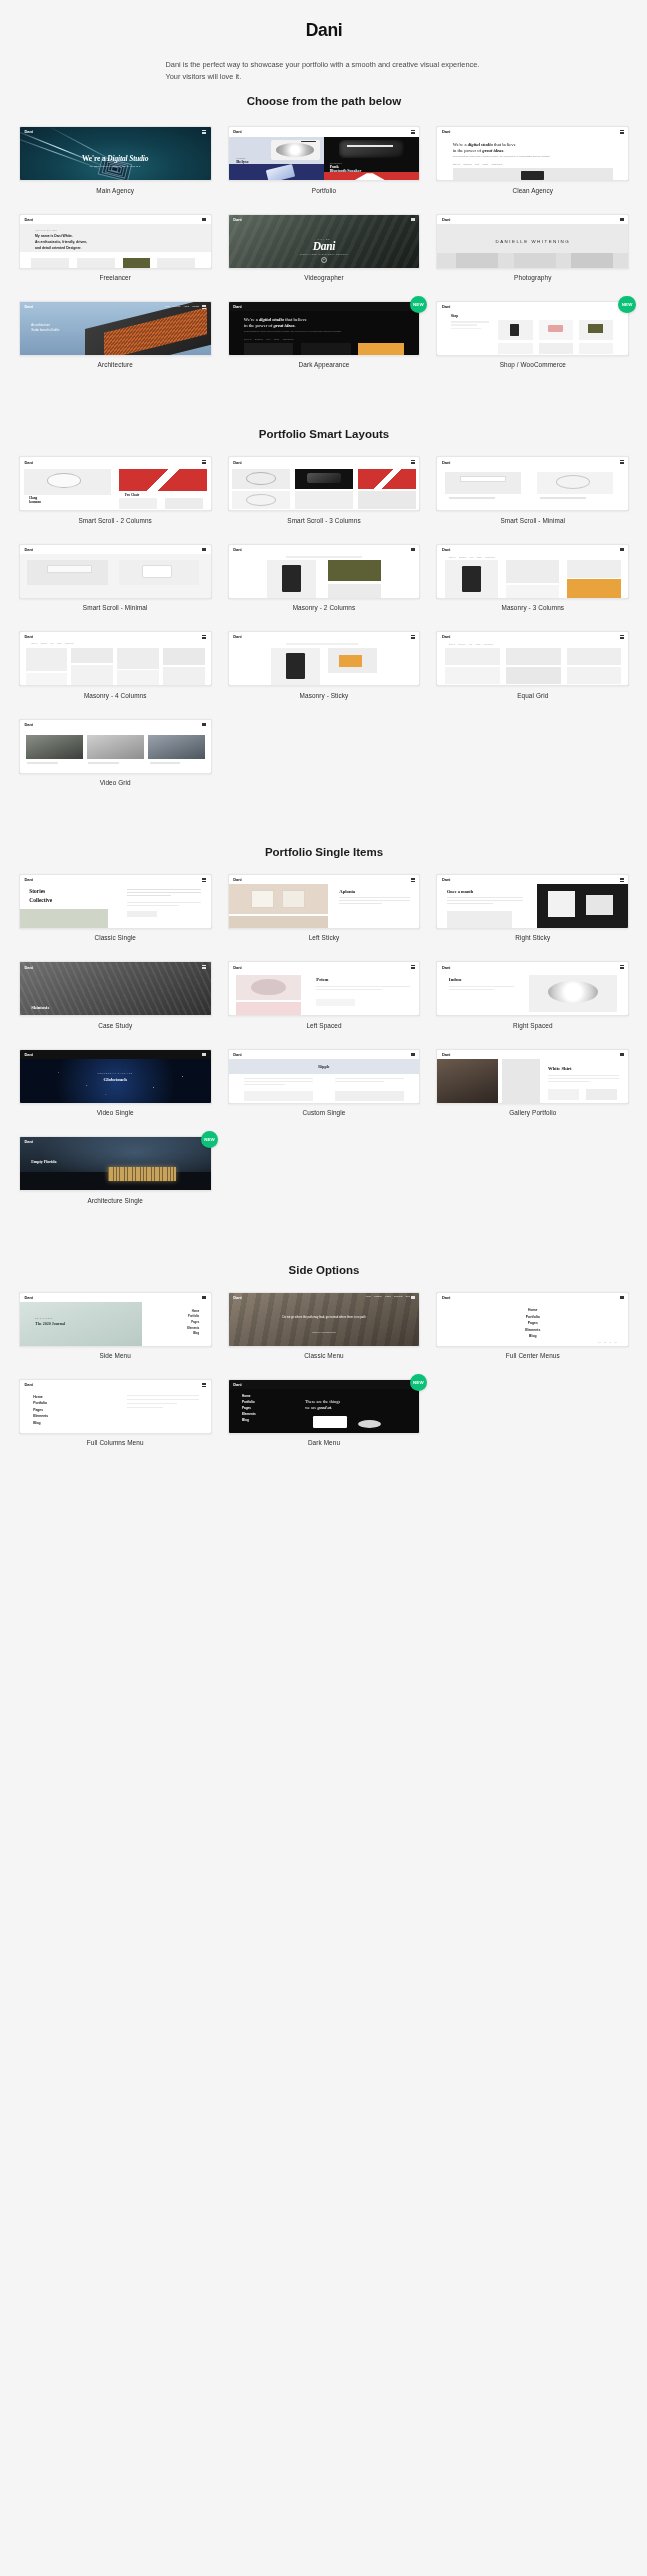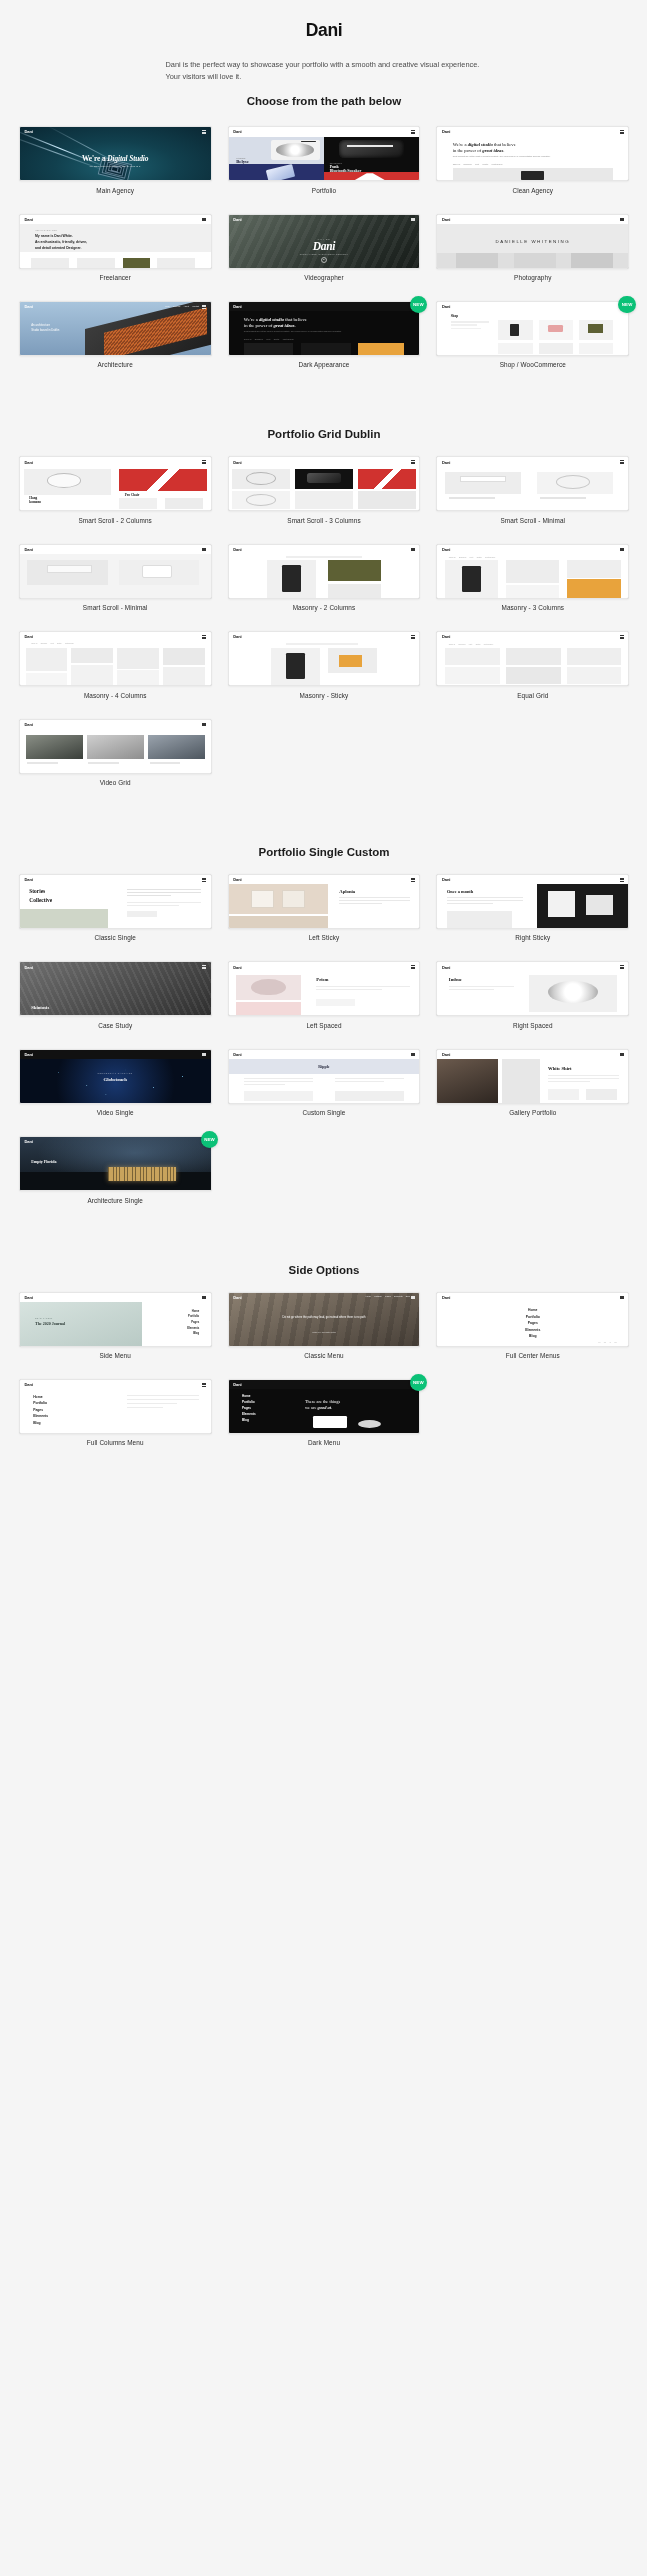--- a/index.html
+++ b/index.html
@@ -434,21 +434,21 @@
       <div class="tile" style="left:53%;top:72%;width:18%;height:26%;background:#efefef"></div>
       <div class="tile" style="left:74%;top:72%;width:18%;height:26%;background:#f4f4f4"></div>
     </div>
             </div>
           </div>
           <div class="caption">Shop / WooCommerce</div>
         </div>
       </div>
     </div>
     <div class="section spaced">
-      <h2 class="group-heading">Portfolio Grid Dublin</h2>
+      <h2 class="group-heading">Portfolio Smart Layouts</h2>
       <div class="grid">
         <div class="cardwrap">
           <div class="card">
             <div class="browser">
               <div class="bar light">
                 <span>Dani</span>
                 <span class="burger">
                   <i></i>
                   <i></i>
                   <i></i>
@@ -700,21 +700,21 @@
       <div style="position:absolute;left:36%;top:76%;width:16%;height:1.7px;background:#e6e6e6"></div>
       <div style="position:absolute;left:68%;top:76%;width:16%;height:1.7px;background:#e6e6e6"></div>
     </div>
             </div>
           </div>
           <div class="caption">Video Grid</div>
         </div>
       </div>
     </div>
     <div class="section spaced">
-      <h2 class="group-heading">Portfolio Single Custom</h2>
+      <h2 class="group-heading">Portfolio Single Items</h2>
       <div class="grid">
         <div class="cardwrap">
           <div class="card">
             <div class="browser">
               <div class="bar light">
                 <span>Dani</span>
                 <span class="burger">
                   <i></i>
                   <i></i>
                   <i></i>

